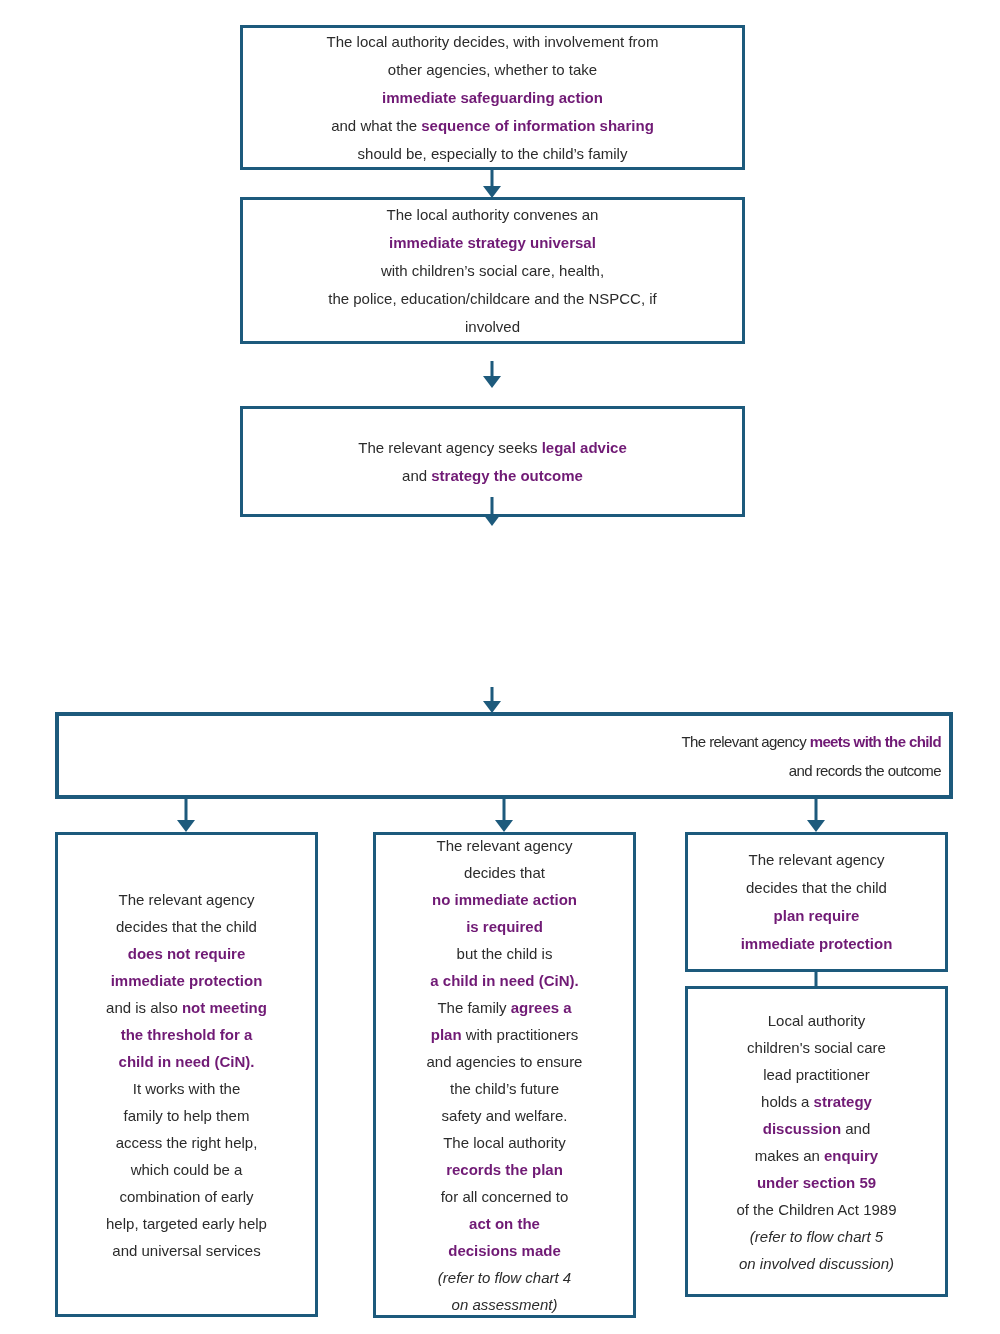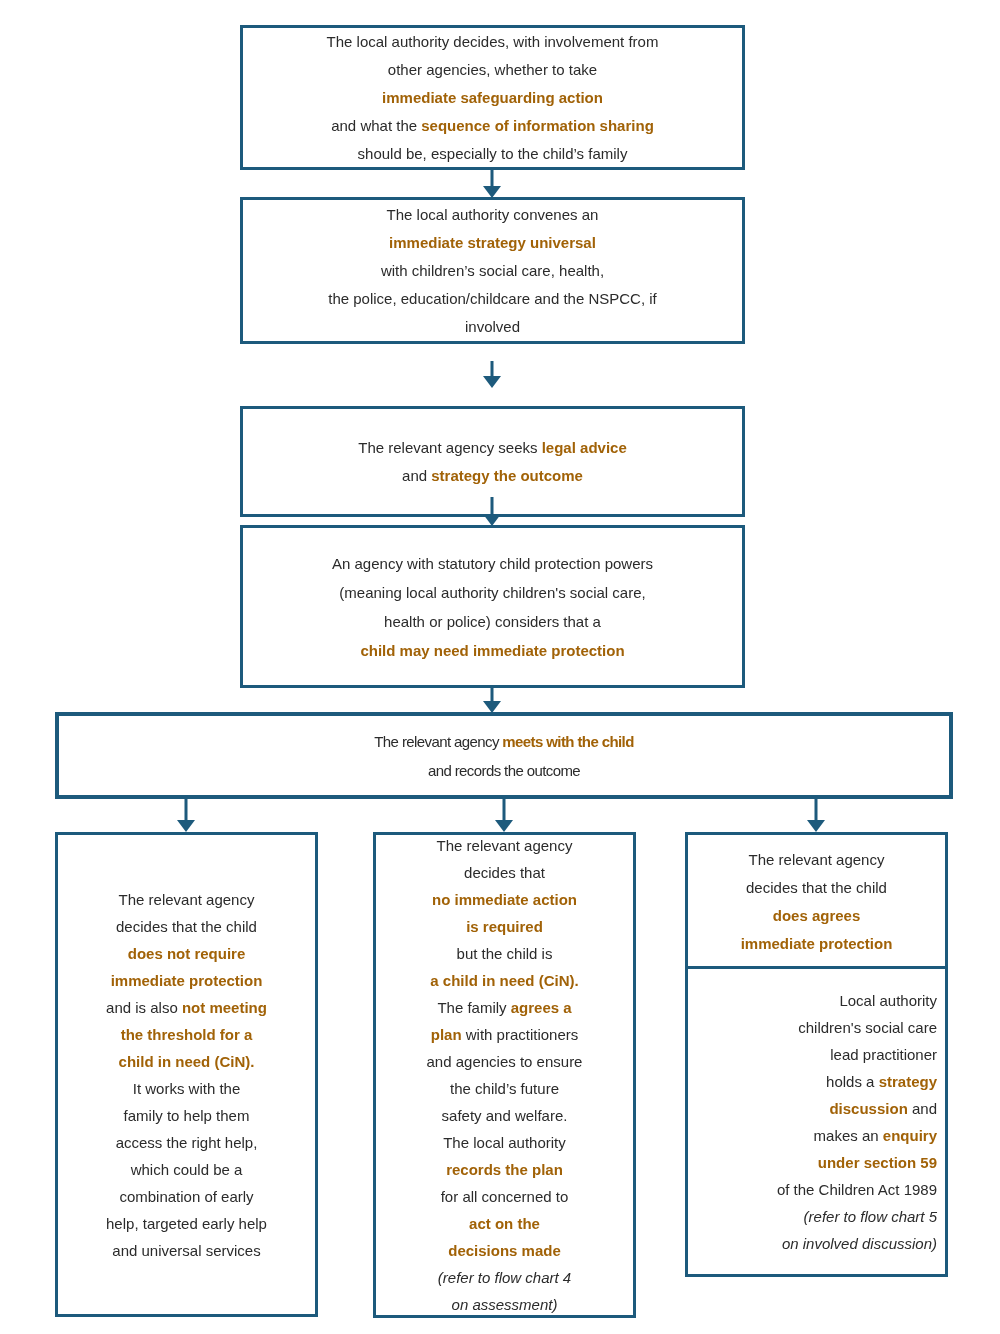--- a/index.html
+++ b/index.html
@@ -7,27 +7,27 @@
     position:relative; width:1000px; height:1334px;
     font-family:"Liberation Sans", sans-serif;
     color:#2b2b2b; background:#ffffff; overflow:hidden;
   }
   .fbox {
     position:absolute; box-sizing:border-box;
     border:3px solid #1d5a7c; background:#ffffff;
     display:flex; align-items:center; justify-content:center;
     text-align:center;
   }
-  .fbox.thick { border-width:4px; }
+  .fbox.thick { border-width:4px;text-align:right; }
   .txt { width:100%; padding:12px 8px; font-size:15px; }
   .lh27 { line-height:27px; }
   .lh28 { line-height:28px; }
   .lh29 { line-height:29px; }
   .narrow { letter-spacing:-0.6px; }
-  .txt strong { color:#a16207; }
+  .txt strong { color:#701a75; }
   .txt em { font-style:italic; }
   .arrow { position:absolute; width:18px; }
   .arrow .shaft {
     position:absolute; left:50%; transform:translateX(-50%);
     top:0; bottom:10px; width:3px; background:#1d5a7c;
   }
   .arrow .head {
     position:absolute; bottom:0; left:50%; transform:translateX(-50%);
     width:0; height:0;
     border-left:9px solid transparent;
@@ -60,23 +60,20 @@
 
   <div class="fbox" style="left:240px; top:406px; width:505px; height:111px;">
     <div class="txt lh28">The relevant agency seeks <strong>legal advice</strong><br>and <strong>strategy the outcome</strong></div>
   </div>
 
   <div class="arrow" style="left:483px; top:497px; height:29px;">
       <div class="shaft"></div>
       <div class="head"></div>
     </div>
 
-  <div class="fbox" style="left:240px; top:525px; width:505px; height:163px;">
-    <div class="txt lh29">An agency with statutory child protection powers<br>(meaning local authority children's social care,<br>health or police) considers that a<br><strong>child may need immediate protection</strong></div>
-  </div>
 
   <div class="arrow" style="left:483px; top:687px; height:26px;">
       <div class="shaft"></div>
       <div class="head"></div>
     </div>
 
   <div class="fbox thick" style="left:55px; top:712px; width:898px; height:87px;">
     <div class="txt lh29 narrow">The relevant agency <strong>meets with the child</strong><br>and records the outcome</div>
   </div>
 
@@ -95,25 +92,25 @@
 
   <div class="fbox" style="left:55px; top:832px; width:263px; height:485px;">
     <div class="txt lh27">The relevant agency<br>decides that the child<br><strong>does not require</strong><br><strong>immediate protection</strong><br>and is also <strong>not meeting</strong><br><strong>the threshold for a</strong><br><strong>child in need (CiN).</strong><br>It works with the<br>family to help them<br>access the right help,<br>which could be a<br>combination of early<br>help, targeted early help<br>and universal services</div>
   </div>
 
   <div class="fbox" style="left:373px; top:832px; width:263px; height:486px;">
     <div class="txt lh27">The relevant agency<br>decides that<br><strong>no immediate action</strong><br><strong>is required</strong><br>but the child is<br><strong>a child in need (CiN).</strong><br>The family <strong>agrees a</strong><br><strong>plan</strong> with practitioners<br>and agencies to ensure<br>the child’s future<br>safety and welfare.<br>The local authority<br><strong>records the plan</strong><br>for all concerned to<br><strong>act on the</strong><br><strong>decisions made</strong><br><em>(refer to flow chart 4</em><br><em>on assessment)</em></div>
   </div>
 
   <div class="fbox" style="left:685px; top:832px; width:263px; height:140px;">
-    <div class="txt lh28">The relevant agency<br>decides that the child<br><strong>does agrees</strong><br><strong>immediate protection</strong></div>
+    <div class="txt lh28">The relevant agency<br>decides that the child<br><strong>plan require</strong><br><strong>immediate protection</strong></div>
   </div>
 
   <div class="arrow" style="left:807px; top:971px; height:34px;">
       <div class="shaft"></div>
       <div class="head"></div>
     </div>
 
-  <div class="fbox" style="left:685px; top:966px; width:263px; height:311px;text-align:right;">
+  <div class="fbox" style="left:685px; top:986px; width:263px; height:311px;">
     <div class="txt lh27">Local authority<br>children's social care<br>lead practitioner<br>holds a <strong>strategy</strong><br><strong>discussion</strong> and<br>makes an <strong>enquiry</strong><br><strong>under section 59</strong><br>of the Children Act 1989<br><em>(refer to flow chart 5</em><br><em>on involved discussion)</em></div>
   </div>
 
 </div>
 
 </body></html>

